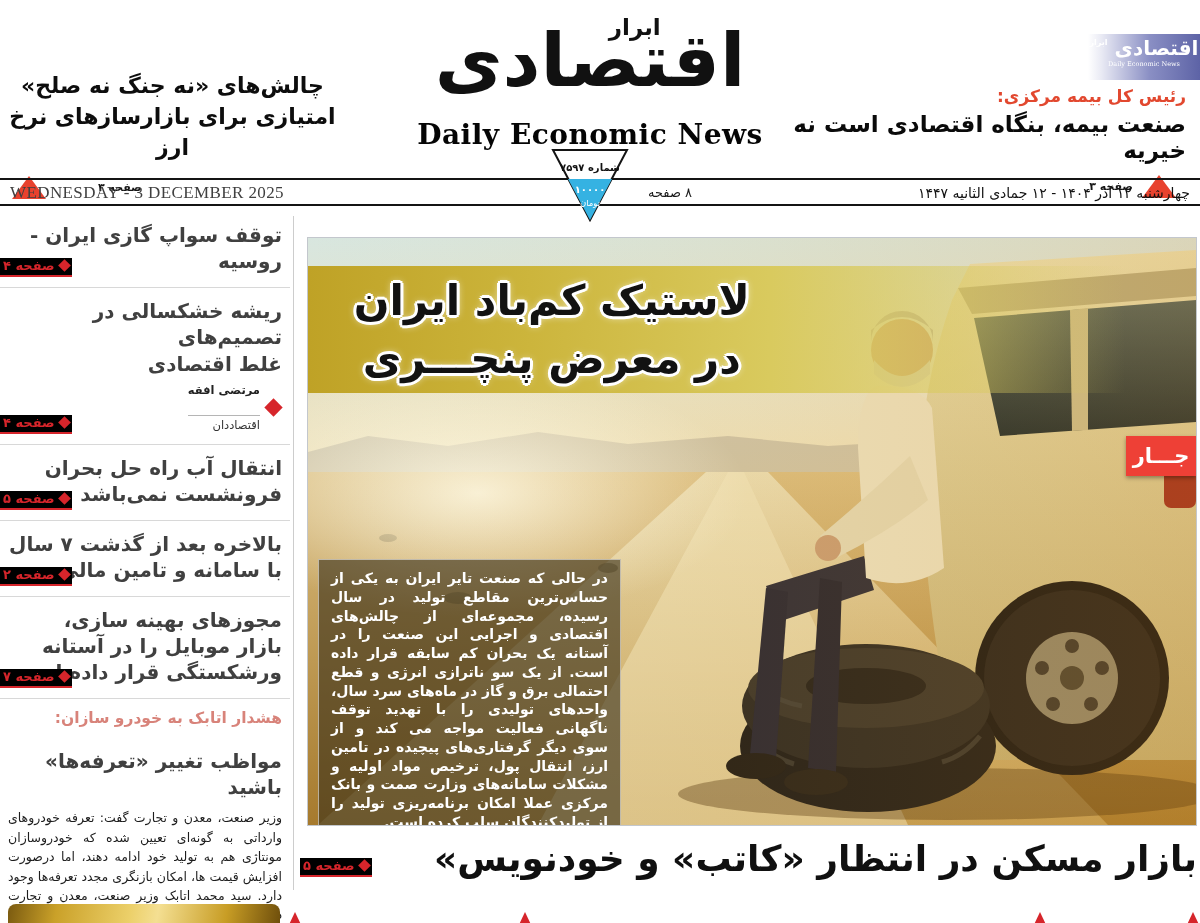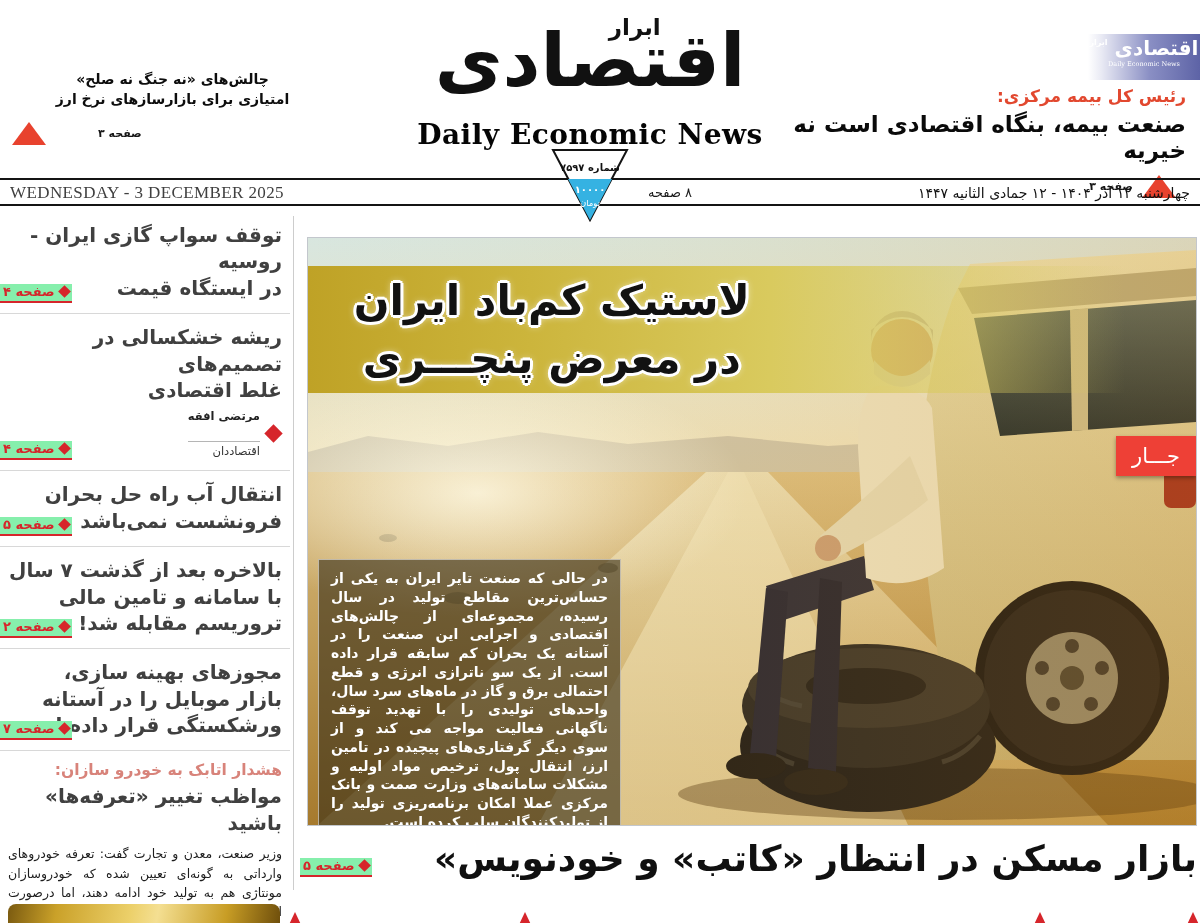--- a/index.html
+++ b/index.html
@@ -13,21 +13,21 @@
   *{margin:0;padding:0;box-sizing:border-box;}
   html,body{background:#e9e9e9;}
   body{font-family:"DejaVu Sans",sans-serif;}
   .page{
     position:relative;width:1200px;height:923px;margin:0 auto;
     background:#fff;overflow:hidden;color:var(--ink);
   }
 
   
   .mh-left{position:absolute;left:0;top:70px;width:345px;text-align:center;direction:rtl;}
-  .mh-left .hl{font-weight:bold;font-size:14px;line-height:1.42;color:#0d0d0d;}
+  .mh-left .hl{font-weight:bold;font-size:22px;line-height:1.42;color:#0d0d0d;}
   .marker-row{display:flex;direction:ltr;align-items:center;gap:9px;margin-top:12px;}
   .marker-row.left{justify-content:flex-start;padding-left:12px;}
   .marker-row.right{justify-content:flex-end;padding-right:10px;}
   .tri-up{width:0;height:0;border-left:17px solid transparent;border-right:17px solid transparent;border-bottom:23px solid var(--red2);}
   .page-label{font-size:11px;font-weight:bold;color:#161616;direction:rtl;margin-left:43px;}
 
   .mh-center{position:absolute;left:355px;top:2px;width:470px;text-align:center;}
   .logo-fa{position:relative;height:116px;direction:rtl;}
   .logo-fa .main{font-size:74px;font-weight:bold;line-height:116px;letter-spacing:-2px;}
   .logo-fa .small{position:absolute;top:12px;left:54%;font-size:23px;font-weight:bold;}
@@ -55,48 +55,48 @@
 
   .issue-tri{position:absolute;left:551px;top:148px;width:78px;height:76px;z-index:5;}
 
   
   .sidebar{position:absolute;left:0;top:212px;width:290px;direction:rtl;}
   .v-div{position:absolute;left:293px;top:216px;width:1px;height:674px;background:#cdcdcd;}
   .sb-item{position:relative;padding:10px 8px 12px 8px;border-bottom:1px solid #d8d8d8;}
   .sb-item.last{border-bottom:none;}
   .sb-title{font-weight:bold;font-size:20px;line-height:1.32;text-align:right;color:#404040;}
   .marker{display:inline-flex;direction:ltr;align-items:center;gap:5px;color:var(--red);
-    font-size:13px;font-weight:bold;border-bottom:2px solid var(--red);padding:0 3px 2px 3px;background:#86efac;}
+    font-size:13px;font-weight:bold;border-bottom:2px solid var(--red);padding:0 3px 2px 3px;background:#000000;}
   .diamond{width:9px;height:9px;background:var(--red);transform:rotate(45deg);flex:none;}
   .sb-item .marker.abs{position:absolute;left:0;bottom:10px;}
   .byline{display:flex;direction:rtl;align-items:center;gap:7px;margin-top:6px;padding-right:2px;}
   .byline .diamond{width:13px;height:13px;}
   .byline .bl-col{font-size:11.5px;color:#222;text-align:right;}
   .byline .bl-name{font-weight:bold;padding-bottom:18px;border-bottom:1px solid #b5b5b5;}
   .byline .bl-role{padding-top:2px;color:#333;}
-  .sb-kicker{color:#d8837a;font-size:15.5px;font-weight:bold;text-align:right;margin-bottom:4px;}
+  .sb-kicker{color:#d8837a;font-size:15.5px;font-weight:bold;text-align:right;margin-bottom:21px;}
   .sb-body{font-size:12.5px;line-height:1.55;text-align:justify;color:#1d1d1d;margin-top:8px;max-height:136px;overflow:hidden;}
   .gold-strip{position:absolute;left:8px;top:904px;width:272px;height:19px;border-radius:8px 8px 0 0;
     background:linear-gradient(100deg,#7a5a10 0%,#caa129 18%,#ecd06a 45%,#f4df92 55%,#c89d25 80%,#6f4f0c 100%);}
 
   
   .photo{position:absolute;left:307px;top:237px;width:890px;height:589px;
     border:1px solid #c3c7cd;overflow:hidden;background:#737373;}
   .photo svg.scene{position:absolute;inset:0;width:100%;height:100%;}
   .head-band{position:absolute;left:0;top:28px;width:100%;height:127px;
     background:linear-gradient(to right,#bfa226 0%,#ccb53c 25%,#d9ca5e 52%,rgba(217,202,94,.5) 74%,rgba(217,202,94,0) 92%);}
   .band-text{position:absolute;left:4px;top:34px;width:54%;text-align:center;direction:rtl;
     font-weight:bold;font-size:42px;line-height:1.38;color:#121212;
     text-shadow:-2px -2px 0 #fff,2px -2px 0 #fff,-2px 2px 0 #fff,2px 2px 0 #fff,0 -3px 0 #fff,0 3px 0 #fff,-3px 0 0 #fff,3px 0 0 #fff,0 0 9px rgba(255,255,255,.95);}
   .summary-box{position:absolute;left:10px;top:321px;width:303px;
     background:rgba(56,46,24,.62);border:1px solid rgba(255,255,255,.55);
     color:#fff;padding:9px 12px 7px 12px;direction:rtl;text-align:justify;
     font-size:14px;font-weight:bold;line-height:1.34;}
-  .ribbon{position:absolute;right:0;top:198px;width:80px;height:40px;background:#ee4036;
-    color:#fff;font-size:21px;font-weight:normal;display:flex;align-items:center;justify-content:center;
+  .ribbon{position:absolute;right:0;top:198px;width:70px;height:40px;background:#ee4036;
+    color:#fff;font-size:21px;font-weight:bold;display:flex;align-items:center;justify-content:center;
     direction:rtl;box-shadow:0 2px 4px rgba(0,0,0,.35);}
 
   
   .bottom-head{position:absolute;left:307px;top:838px;width:890px;text-align:right;direction:rtl;
     font-size:36px;font-weight:bold;color:#101010;}
   .bottom-marker{position:absolute;left:300px;top:858px;}
   .tip{position:absolute;bottom:-8px;width:0;height:0;
     border-left:9px solid transparent;border-right:9px solid transparent;border-bottom:19px solid var(--red);}
 </style>
 </head>
@@ -152,21 +152,20 @@
     <text x="39" y="23" text-anchor="middle" font-size="10" font-weight="bold" fill="#111">شماره ۷۵۹۷</text>
     <text x="39" y="45" text-anchor="middle" font-size="10" font-weight="bold" fill="#fff">۱۰۰۰۰</text>
     <text x="39" y="58" text-anchor="middle" font-size="8.5" fill="#fff">تومان</text>
   </svg>
 
   <aside class="sidebar">
 
     <div class="sb-item">
       <div class="sb-title">
         <div>توقف سواپ گازی ایران - روسیه</div>
-        <div>در ایستگاه قیمت</div>
       </div>
       <span class="marker abs">
         <span>صفحه ۴</span>
         <span class="diamond"></span>
       </span>
     </div>
 
     <div class="sb-item">
       <div class="sb-title">
         <div>ریشه خشکسالی در تصمیم‌های</div>
@@ -193,21 +192,20 @@
       <span class="marker abs">
         <span>صفحه ۵</span>
         <span class="diamond"></span>
       </span>
     </div>
 
     <div class="sb-item">
       <div class="sb-title">
         <div>بالاخره بعد از گذشت ۷ سال</div>
         <div>با سامانه و تامین مالی</div>
-        <div>تروریسم مقابله شد!</div>
       </div>
       <span class="marker abs">
         <span>صفحه ۲</span>
         <span class="diamond"></span>
       </span>
     </div>
 
     <div class="sb-item">
       <div class="sb-title">
         <div>مجوزهای بهینه سازی،</div>

